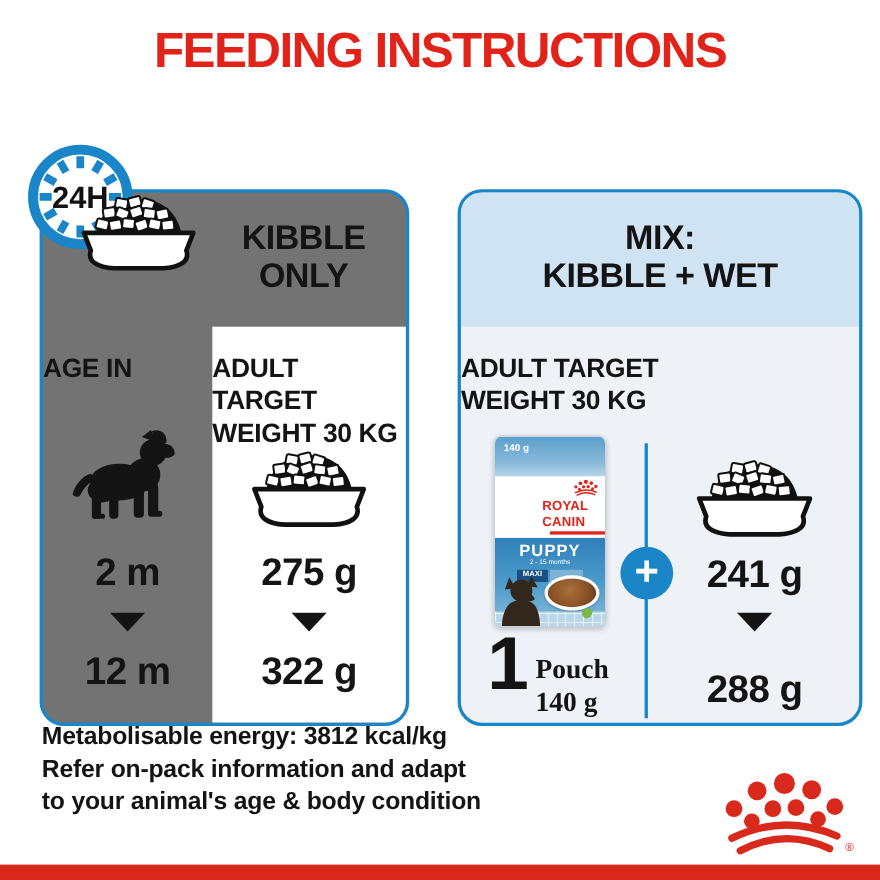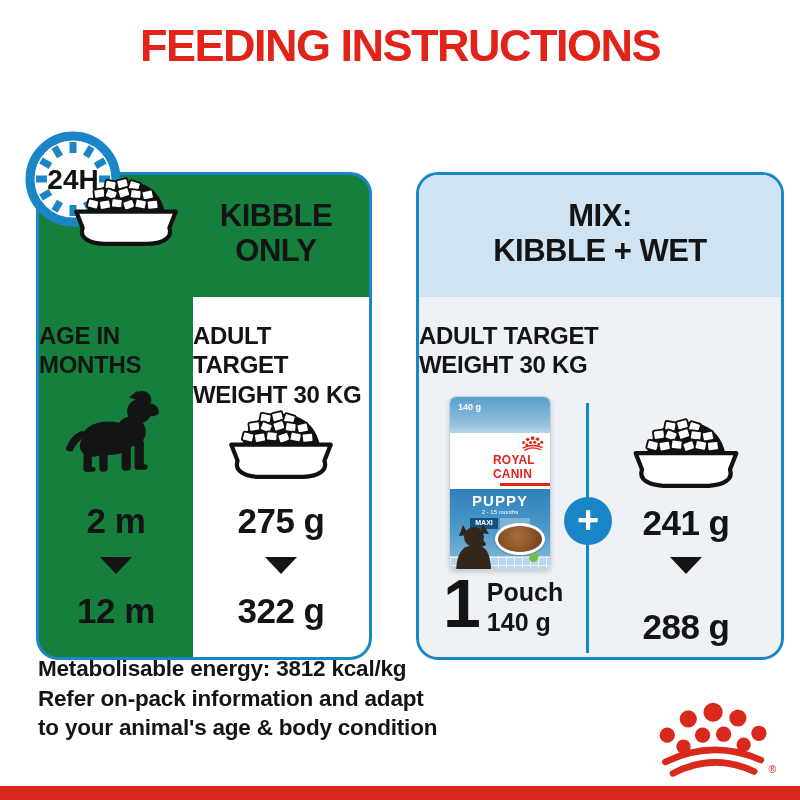--- a/index.html
+++ b/index.html
@@ -14,21 +14,21 @@
     position:absolute;top:20px;left:0;width:100%;margin:0;
     text-align:center;font-size:45px;font-weight:700;letter-spacing:-1.5px;
     color:#e2231a;
   }
 
   
   .panel{
     position:absolute;top:172px;height:488px;box-sizing:border-box;
     border:3px solid #1a86c8;border-radius:22px;overflow:hidden;
   }
-  .panel-left{left:36px;width:336px;background:#15803d;}
+  .panel-left{left:36px;width:336px;background:#737373;}
   .panel-right{left:416px;width:368px;background:#eef2f7;}
   .hdrstrip{position:absolute;top:0;left:0;right:0;height:122px;background:#cfe3f2;}
   .whitecol{position:absolute;left:154px;top:122px;right:0;bottom:0;background:#ffffff;}
 
   .hdr{position:absolute;top:24px;font-size:31px;font-weight:700;line-height:1.12;
        text-align:center;letter-spacing:-0.5px;}
   .hdr-left{left:148px;right:4px;}
   .hdr-right{left:0;right:0;}
 
   .colhdr{position:absolute;top:146px;font-size:24px;font-weight:700;line-height:1.22;
@@ -52,21 +52,21 @@
   
   .divider{position:absolute;left:167px;top:228px;width:3px;height:250px;background:#1a86c8;}
   .plus{
     position:absolute;left:145px;top:322px;width:48px;height:48px;border-radius:50%;
     background:#1a86c8;color:#fff;font-size:38px;font-weight:700;
     display:flex;align-items:center;justify-content:center;line-height:1;padding-bottom:2px;
     box-sizing:border-box;
   }
   .count{position:absolute;left:24px;top:398px;display:flex;gap:9px;align-items:flex-start;}
   .count-num{font-size:68px;font-weight:700;line-height:60px;letter-spacing:-3px;}
-  .count-col{padding-top:4px;font-size:25px;font-weight:700;line-height:30px;}
+  .count-col{padding-top:21px;font-size:25px;font-weight:700;line-height:30px;font-family:Liberation Serif, serif;}
 
   
   .pouch{
     position:absolute;left:30px;top:221px;width:102px;height:174px;background:#fff;
     border-radius:7px;overflow:hidden;box-shadow:0 2px 5px rgba(0,0,0,.18);
     border:1px solid #c9d2da;box-sizing:border-box;
   }
   .pouch-topband{
     height:36px;background:linear-gradient(180deg,#5b9fcc 0%,#8cbcdc 70%,#b8d5e8 100%);
     color:#fff;font-size:9px;font-weight:700;padding:5px 0 0 8px;box-sizing:border-box;
@@ -117,21 +117,20 @@
   <div class="panel panel-left">
     <div class="whitecol"></div>
 
     <div class="hdr hdr-left">
       <div>KIBBLE</div>
       <div>ONLY</div>
     </div>
 
     <div class="colhdr c-age">
       <div>AGE IN</div>
-      <div>MONTHS</div>
     </div>
     <div class="colhdr c-wt">
       <div>ADULT TARGET</div>
       <div>WEIGHT 30 KG</div>
     </div>
 
     <div class="slot c-age" style="top:212px;">
       <svg width="104" height="95" viewBox="0 0 112 100">
         <g fill="#141414">
           <path d="M20,46 C12,48 5,56 2,66 C3,68 6,69 9,68 C13,60 18,54 26,51 Z"></path>

